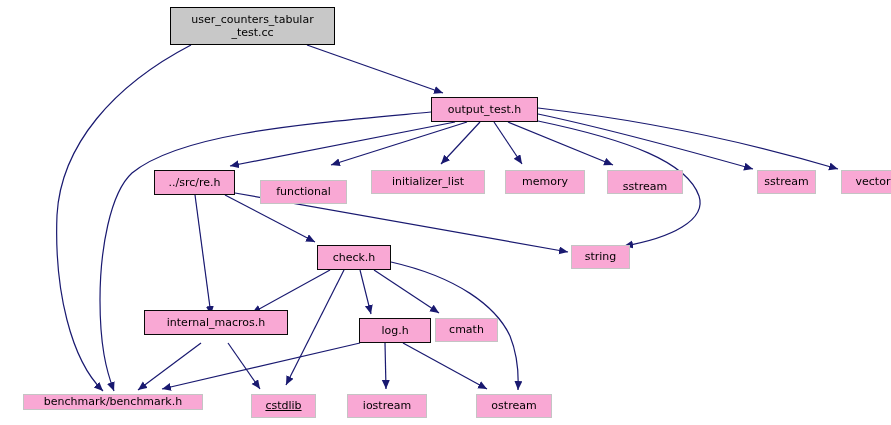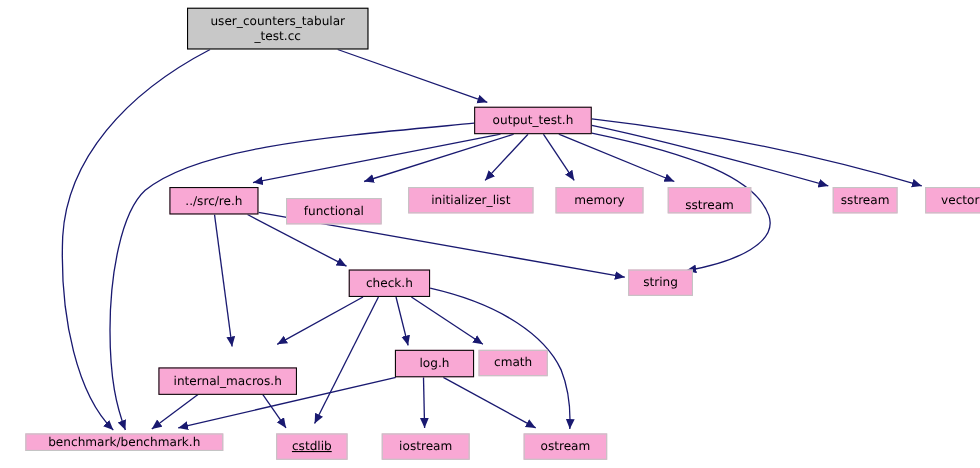--- a/index.html
+++ b/index.html
@@ -113,21 +113,21 @@
   </div>
 
   <div class="node linked" style="left:298px;top:245px;width:74px;height:25px;">
     <span>check.h</span>
   </div>
 
   <div class="node plain" style="left:552px;top:245px;width:59px;height:24px;">
     <span>string</span>
   </div>
 
-  <div class="node linked" style="left:125px;top:334px;width:126px;height:25px;">
+  <div class="node linked" style="left:125px;top:310px;width:144px;height:25px;">
     <span>internal_macros.h</span>
   </div>
 
   <div class="node linked" style="left:340px;top:318px;width:72px;height:25px;">
     <span>log.h</span>
   </div>
 
   <div class="node plain" style="left:416px;top:318px;width:63px;height:24px;">
     <span>cmath</span>
   </div>

